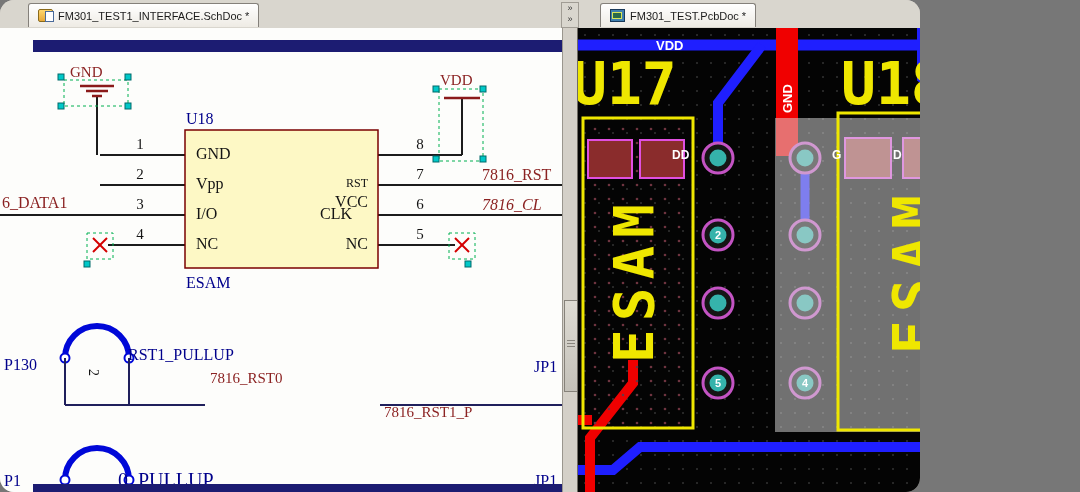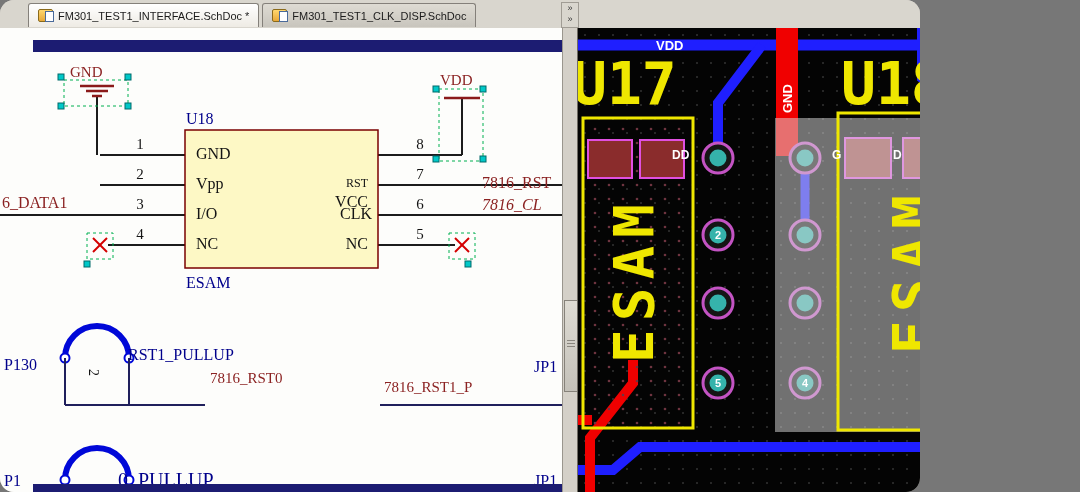--- a/index.html
+++ b/index.html
@@ -49,31 +49,33 @@
 
   <div class="tabbar">
     <div class="tabstrip strip-left">
       <div class="tab active">
         <span class="icon">
             <span class="folder"></span>
             <span class="page"></span>
           </span>
         <span>FM301_TEST1_INTERFACE.SchDoc *</span>
       </div>
-      <div class="tab">
-        <span class="icon">
-            <span class="folder"></span>
-            <span class="page"></span>
-          </span>
-        <span>FM301_TEST1_CLK_DISP.SchDoc</span>
-      </div>
     </div>
     <div class="chevbtn">
       <div>»</div>
       <div>»</div>
+    </div>
+    <div class="tabstrip strip-right">
+      <div class="tab active">
+        <span class="icon">
+            <span class="board"></span>
+            <span class="btrace"></span>
+          </span>
+        <span>FM301_TEST.PcbDoc *</span>
+      </div>
     </div>
   </div>
 
   <div class="sch-pane">
     <svg width="562" height="464">
 
       <g stroke="#1c1c1c" stroke-width="2">
         <line x1="100" y1="127" x2="185" y2="127"></line>
         <line x1="100" y1="157" x2="185" y2="157"></line>
         <line x1="0" y1="187" x2="185" y2="187"></line>
@@ -156,29 +158,29 @@
     <div class="txt blk ctr" style="left:408px;top:168px;width:24px;">6</div>
     <div class="txt blk ctr" style="left:408px;top:198px;width:24px;">5</div>
     
     <div class="txt blk" style="left:196px;top:117px;font-size:16px;">GND</div>
     <div class="txt blk" style="left:196px;top:147px;font-size:16px;">Vpp</div>
     <div class="txt blk" style="left:196px;top:177px;font-size:16px;">I/O</div>
     <div class="txt blk" style="left:196px;top:207px;font-size:16px;">NC</div>
     
     <div class="txt blk rt" style="left:308px;top:117px;width:60px;font-size:16px;margin-top:48px;">VCC</div>
     <div class="txt blk rt" style="left:308px;top:147px;width:60px;font-size:12px;">RST</div>
-    <div class="txt blk rt" style="left:312px;top:177px;width:60px;font-size:16px;">CLK</div>
+    <div class="txt blk rt" style="left:292px;top:177px;width:60px;font-size:16px;">CLK</div>
     <div class="txt blk rt" style="left:308px;top:207px;width:60px;font-size:16px;">NC</div>
 
     
     <div class="txt red" style="left:2px;top:166px;font-size:16px;text-align:center;">6_DATA1</div>
-    <div class="txt red" style="left:482px;top:146px;font-size:16px;">7816_RST</div>
+    <div class="txt red" style="left:482px;top:138px;font-size:16px;">7816_RST</div>
     <div class="txt red" style="left:482px;top:168px;font-size:16px;font-style:italic;">7816_CL</div>
     <div class="txt red" style="left:210px;top:342px;">7816_RST0</div>
-    <div class="txt red" style="left:384px;top:351px;">7816_RST1_P</div>
+    <div class="txt red" style="left:384px;top:376px;">7816_RST1_P</div>
 
     
     <div class="txt blue" style="left:128px;top:318px;font-size:16px;">RST1_PULLUP</div>
     <div class="txt blue" style="left:4px;top:328px;font-size:16px;">P130</div>
     <div class="txt blue" style="left:534px;top:330px;font-size:16px;">JP1</div>
     <div class="txt blk rot90" style="left:90px;top:336px;font-size:14px;">2</div>
     <div class="txt blue" style="left:4px;top:444px;font-size:16px;font-family:Liberation Serif, serif;">P1</div>
     <div class="txt blue" style="left:118px;top:444px;font-size:20px;">0_PULLUP</div>
     <div class="txt blue" style="left:534px;top:444px;font-size:16px;">JP1</div>
 

